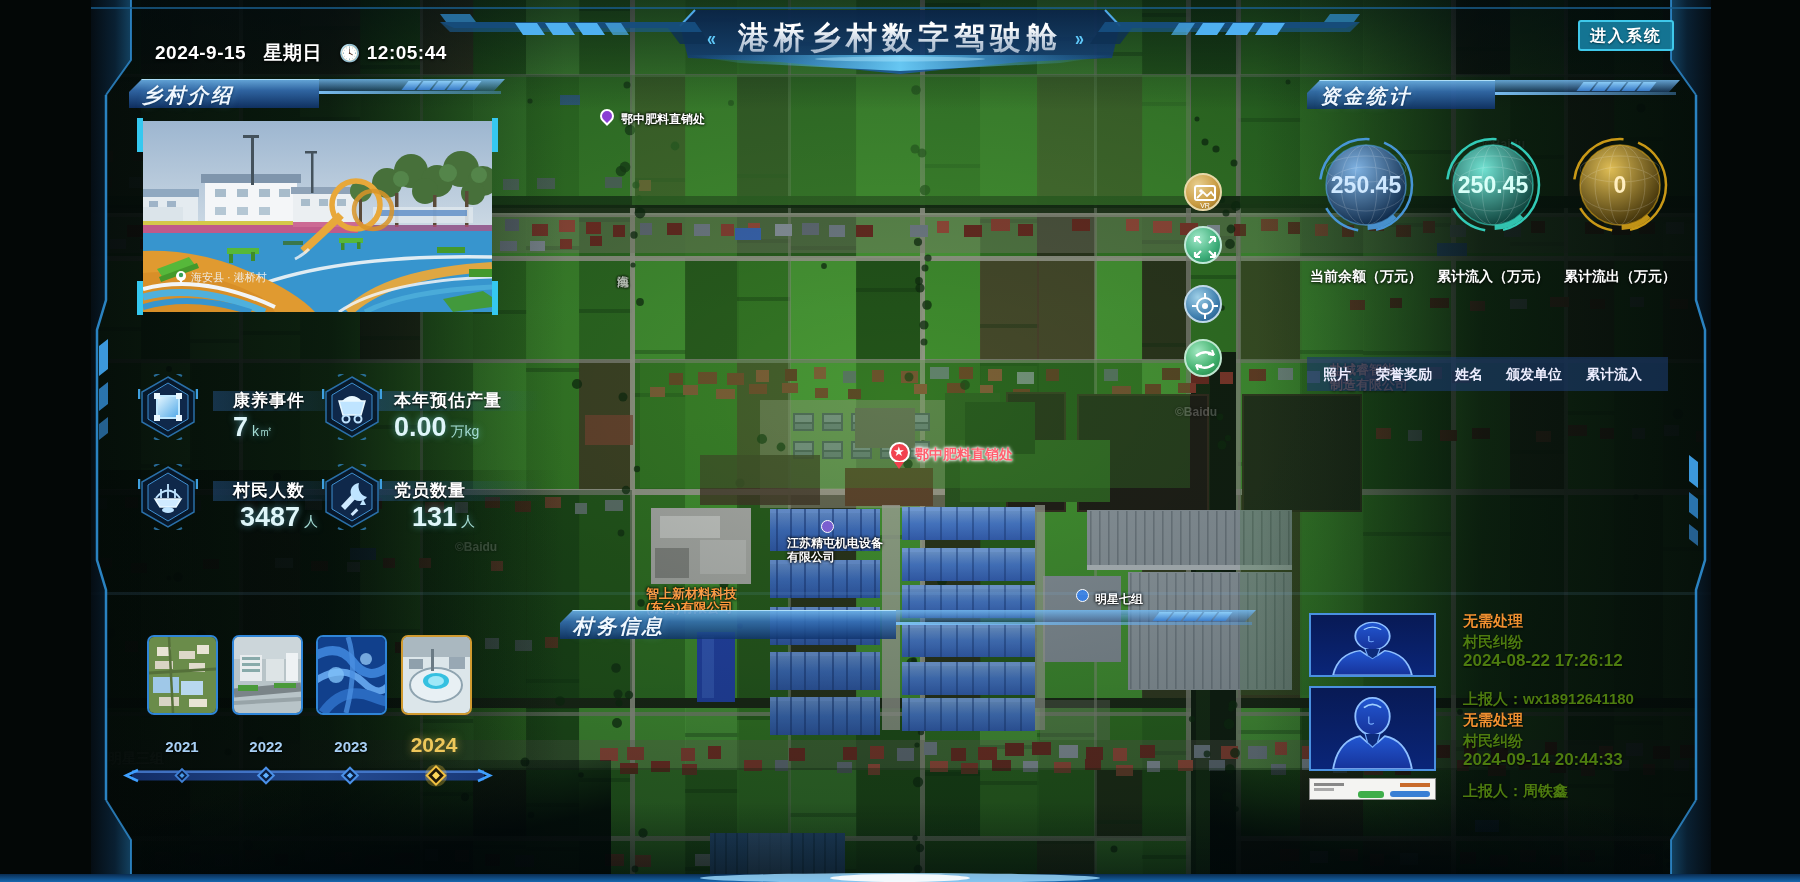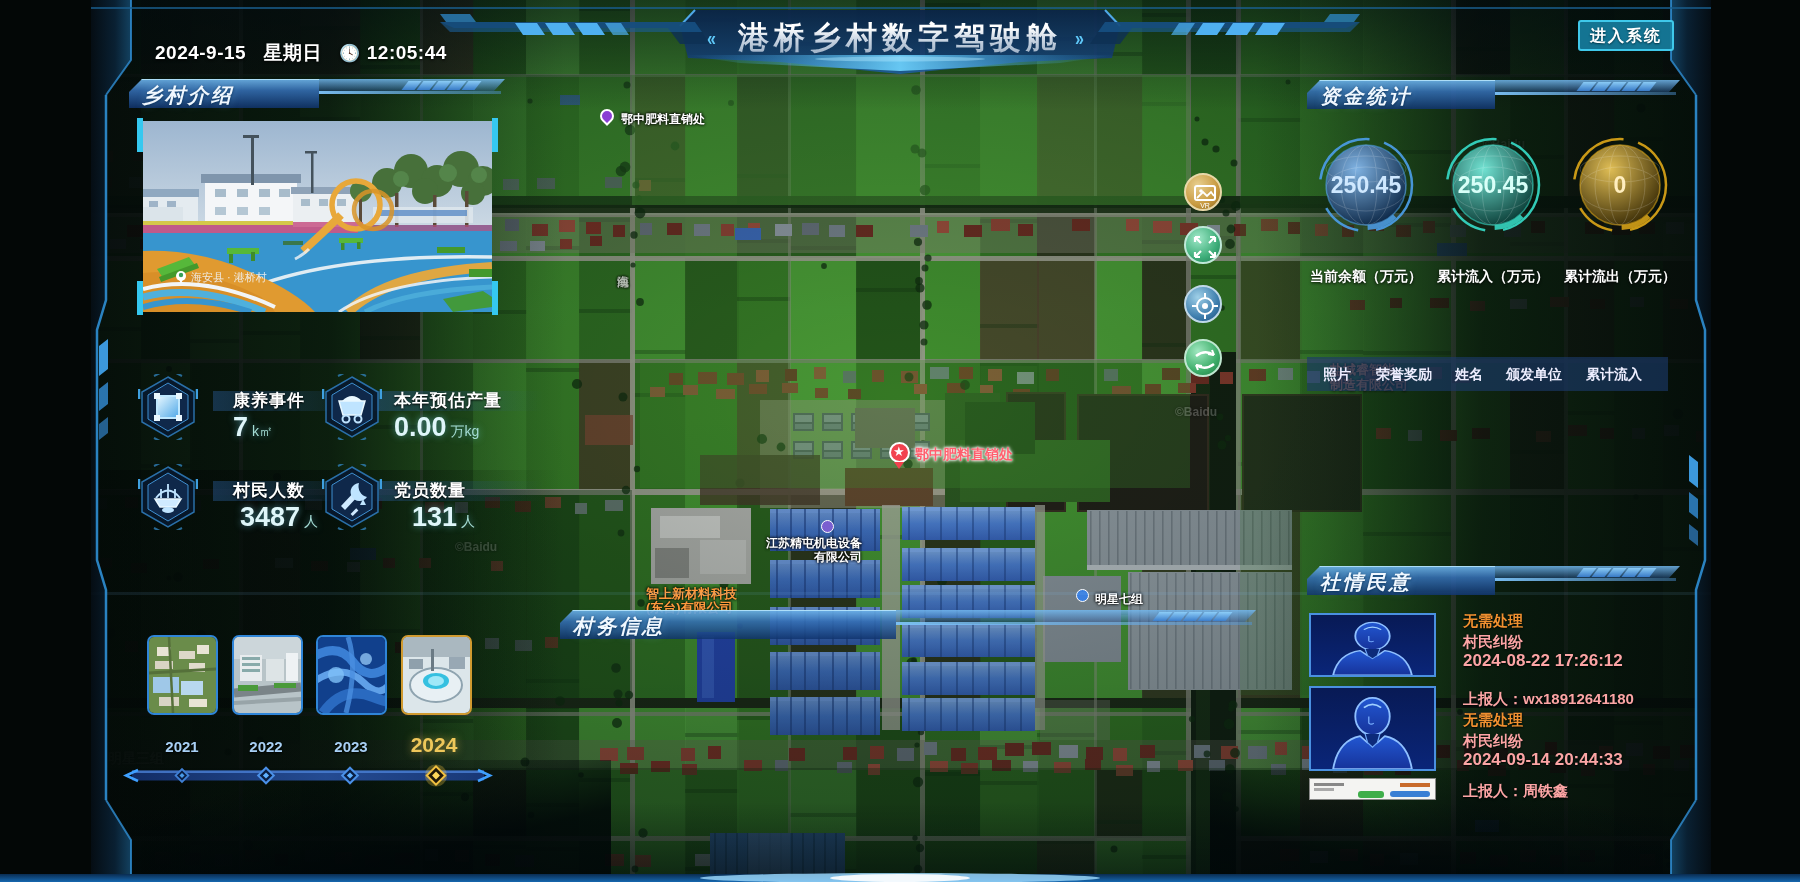--- a/index.html
+++ b/index.html
@@ -18,21 +18,21 @@
 .ph-line{position:absolute;top:12px;height:3px;background:linear-gradient(90deg,rgba(125,195,250,0.95),rgba(80,150,220,0.45))}
 .ph-txt{position:absolute;left:13px;top:3px;font-size:20px;font-weight:bold;font-style:italic;color:#f0f8ff;letter-spacing:3px;text-shadow:0 1px 3px rgba(0,40,80,0.9),0 0 9px rgba(130,205,255,0.4)}
 .stripes i{position:absolute;top:0;width:13px;height:9px;background:linear-gradient(180deg,#8fd0fa,#3a7fd0);transform:skewX(-38deg);opacity:0.92}
 .statlabel{position:absolute;font-size:17px;font-weight:bold;color:#fff;text-shadow:0 1px 2px #000;letter-spacing:1px}
 .statval{position:absolute;font-size:27px;font-weight:bold;color:#dff6fa;text-shadow:0 0 7px rgba(120,230,255,0.5)}
 .statval .unit{font-size:14px;color:#a5dcd4;font-weight:normal}
 .glabel{position:absolute;font-size:14px;font-weight:bold;color:#fff;text-shadow:0 1px 3px #000;width:160px;text-align:center;letter-spacing:0px}
 .mlabel{position:absolute;font-size:12px;font-weight:bold;color:#fff;text-shadow:0 0 3px #000,0 0 3px #000;white-space:nowrap}
 .thumb{position:absolute;width:71px;height:80px;border:2px solid #2f85d8;border-radius:7px;overflow:hidden;background:#123}
 .yr{position:absolute;font-size:15px;font-weight:bold;color:#a8d0f5;text-shadow:0 1px 2px #000;width:70px;text-align:center}
-.sq{position:absolute;left:1463px;color:#fca5a5;font-size:15px;font-weight:bold;text-shadow:0 1px 2px #000}
+.sq{position:absolute;left:1463px;color:#4d7c0f;font-size:15px;font-weight:bold;text-shadow:0 1px 2px #000}
 .mbtn{position:absolute;left:1184px;width:38px;height:38px;border-radius:50%}
 .th-col{position:absolute;top:0;height:34px;line-height:34px;font-size:14px;color:#eef;font-weight:bold;text-align:center}
 </style></head><body>
 <div id="stage">
 
 <svg id="map" width="1800" height="882" viewBox="0 0 1800 882">
 <defs>
 <linearGradient id="fieldbase" x1="0" y1="0" x2="0" y2="1">
 <stop offset="0" stop-color="#2d7a1b"></stop>
           <stop offset="0.35" stop-color="#368a20"></stop>
@@ -1104,21 +1104,21 @@
 <div class="abs" style="left:600px;top:109px;width:14px;height:14px;border-radius:50% 50% 50% 0;background:#8a3fd4;transform:rotate(-45deg);border:2px solid #fff"></div>
 <div class="mlabel" style="left:621px;top:111px">鄂中肥料直销处</div>
 
 <div class="mlabel" style="left:614px;top:266px;writing-mode:vertical-lr;font-weight:normal;color:#cfcfcf;font-size:12px;opacity:0.85">海南线</div>
 
 <div class="abs" style="left:889px;top:442px;width:21px;height:21px;border-radius:50%;background:#f2424f;border:2px solid #fff"></div>
 <div class="abs" style="left:894px;top:462px;width:0;height:0;border-left:5px solid transparent;border-right:5px solid transparent;border-top:7px solid #f2424f"></div>
 <div class="abs" style="left:893px;top:444px;color:#fff;font-size:13px">★</div>
 <div class="mlabel" style="left:915px;top:446px;color:#ff5f6e;font-size:14px;text-shadow:0 0 2px #fff,0 0 3px #fff,0 0 4px #fff">鄂中肥料直销处</div>
 
-<div class="mlabel" style="left:766px;top:536px;text-align:right;line-height:14px">江苏精屯机电设备<br>有限公司</div>
+<div class="mlabel" style="left:787px;top:536px;text-align:left;line-height:14px">江苏精屯机电设备<br>有限公司</div>
 <div class="abs" style="left:821px;top:520px;width:13px;height:13px;border-radius:50%;background:#7a5fd0;border:1.5px solid #fff"></div>
 
 <div class="mlabel" style="left:646px;top:587px;color:#ff9a3d;font-size:13px;line-height:14px">智上新材料科技<br>(东台)有限公司</div>
 
 <div class="abs" style="left:1076px;top:589px;width:13px;height:13px;border-radius:50%;background:#3a7fe0;border:1.5px solid #fff"></div>
 <div class="mlabel" style="left:1095px;top:591px;font-size:12px">明星七组</div>
 
 <div class="mlabel" style="left:108px;top:750px;color:#c8c8c8;opacity:0.45;font-size:14px">明星三组</div>
 
 <div class="mlabel" style="left:1330px;top:362px;color:#e07f4a;font-size:13px;line-height:15px;opacity:0.9">盐城睿智能<br>制造有限公司</div>
@@ -1600,33 +1600,20 @@
 
 
 <div class="abs" style="left:1307px;top:357px;width:361px;height:34px;background:rgba(28,58,108,0.62)">
 <div class="th-col" style="left:10px;width:40px">照片</div>
 <div class="th-col" style="left:62px;width:70px">荣誉奖励</div>
 <div class="th-col" style="left:142px;width:40px">姓名</div>
 <div class="th-col" style="left:192px;width:70px">颁发单位</div>
 <div class="th-col" style="left:272px;width:70px">累计流入</div>
 </div>
 
-<div class="panel-h" style="left:1307px;top:566px;width:373px">
-<div class="ph-bar" style="width:188px"></div>
-<div class="ph-tail" style="left:188px;width:185px"></div>
-<div class="ph-line" style="left:188px;width:181px"></div>
-<div class="stripes" style="position:absolute;top:2px;left:0;width:373px;height:10px">
-        <i style="left:273px"></i>
-        <i style="left:288px"></i>
-        <i style="left:303px"></i>
-        <i style="left:318px"></i>
-        <i style="left:333px"></i>
-      </div>
-<div class="ph-txt">社情民意</div>
-</div>
 
 <div class="abs" style="left:1309px;top:613px;width:127px;height:64px;border:2px solid #4a90e0;background:linear-gradient(180deg,#081a55,#0a2578)">
 <svg width="123" height="60" viewBox="0 0 100 74" preserveAspectRatio="none">
 <defs>
           <linearGradient id="pg1309613" x1="0" y1="0" x2="0" y2="1">
             <stop offset="0" stop-color="#2257d2"></stop>
             <stop offset="1" stop-color="#16339a"></stop>
           </linearGradient>
         </defs>
 <ellipse cx="50" cy="26" rx="14" ry="17" fill="url(#pg1309613)" stroke="#8fc0ff" stroke-width="1.5"></ellipse>

